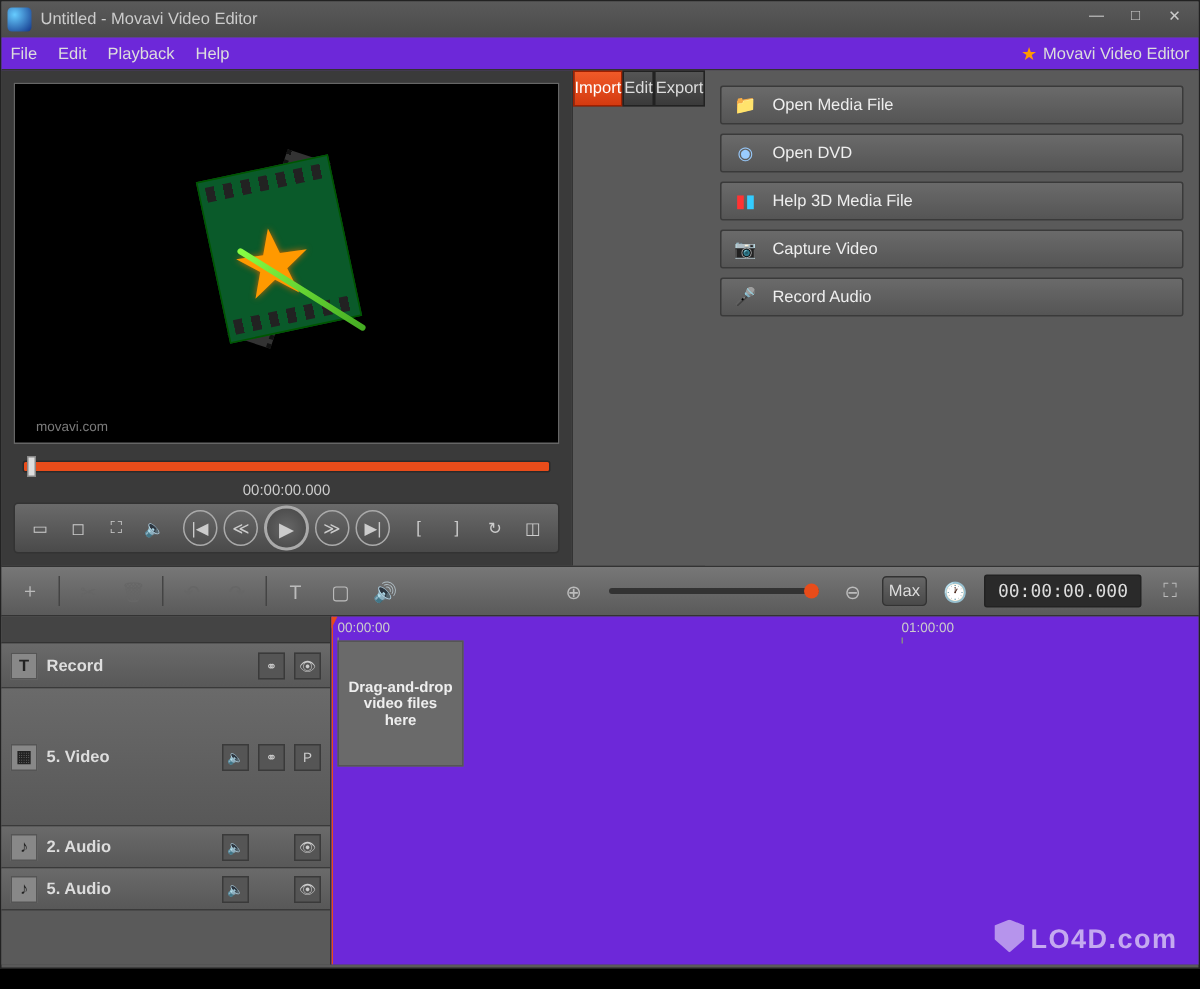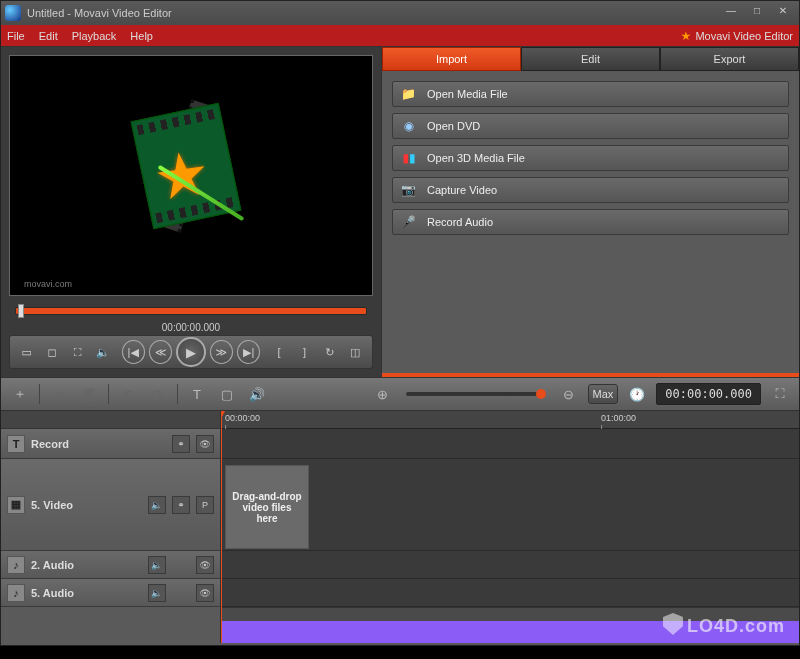--- a/index.html
+++ b/index.html
@@ -2,21 +2,21 @@
 <html><head>
 <meta charset="utf-8">
 <style>
 * { box-sizing: border-box; margin: 0; padding: 0; font-family: Tahoma, sans-serif; }
 body { background: #000; width: 800px; height: 659px; overflow: hidden; }
 .window { width: 800px; height: 646px; background: #5a5a5a; border: 1px solid #222; position: relative; }
 .titlebar { height: 24px; background: linear-gradient(#5a5a5a,#4a4a4a); display: flex; align-items: center; padding: 0 4px; color: #ccc; font-size: 11px; }
 .titlebar .logo { width: 16px; height: 16px; margin-right: 6px; background: radial-gradient(circle at 30% 30%, #6cf, #138); border-radius: 3px; }
 .titlebar .title { flex: 1; }
 .winbtn { width: 24px; height: 16px; color: #ccc; text-align: center; font-size: 10px; cursor: pointer; margin-left: 2px; }
-.menubar { height: 22px; background: #b91c1c; display: flex; align-items: center; padding: 0 6px; gap: 14px; color: #ddd; font-size: 11px; border-bottom: 1px solid #333; }
+.menubar { height: 22px; background: #6d28d9; display: flex; align-items: center; padding: 0 6px; gap: 14px; color: #ddd; font-size: 11px; border-bottom: 1px solid #333; }
 .menubar .spacer { flex: 1; }
 .brand { display: flex; align-items: center; gap: 4px; color: #ddd; }
 .brand .star { color: #f90; font-size: 12px; }
 .content { display: flex; height: 330px; background: #3a3a3a; }
 .preview-col { width: 380px; padding: 8px; display: flex; flex-direction: column; }
 .preview { flex: 1; background: #000; border: 1px solid #666; position: relative; display: flex; align-items: center; justify-content: center; }
 .splash { width: 150px; height: 150px; position: relative; }
 .film { width: 90px; height: 110px; background: #0a5a2a; border: 1px solid #050; transform: rotate(-12deg); position: absolute; top: 10px; left: 25px; }
 .film::before, .film::after { content:""; position:absolute; left:4px; right:4px; height:10px; background: repeating-linear-gradient(90deg,#222 0 6px,#0a5a2a 6px 12px); }
 .film::before{top:4px;} .film::after{bottom:4px;}
@@ -26,21 +26,21 @@
 .watermark { position:absolute; bottom:6px; left:14px; color:#7a7a7a; font-size:9px;margin-top:28px; }
 .scrubber { height: 18px; background: #3a3a3a; margin-top: 6px; padding: 4px 6px; display:flex; align-items:center; }
 .scrub-track { flex:1; height:8px; background:#e84c1a; border:1px solid #2a2a2a; border-radius:2px; position:relative; }
 .scrub-handle { width:6px; height:14px; background:#ddd; position:absolute; left:2px; top:-4px; border:1px solid #888; }
 .timecode-row { text-align:center; color:#ccc; font-size:10px; margin:2px 0; }
 .transport { height: 34px; background: linear-gradient(#6a6a6a,#4a4a4a); border:1px solid #333; border-radius:3px; display:flex; align-items:center; padding:0 6px; gap:4px; }
 .tbtn { width:22px; height:22px; display:flex; align-items:center; justify-content:center; color:#ccc; font-size:11px; cursor:pointer; }
 .tbtn.circle { width:24px; height:24px; border:1.5px solid #aaa; border-radius:50%; }
 .tbtn.play { width:30px; height:30px; border:2px solid #aaa; background: radial-gradient(#666,#444); font-size:13px; }
 .tspacer { flex:1; }
-.panel-col { flex:1; background: #5a5a5a; border-left: 1px solid #333; padding: 0; display: flex; flex-direction: column; }
+.panel-col { flex:1; background: #5a5a5a; border-left: 1px solid #333; padding: 0; display: flex; flex-direction: row; }
 .tabs { display:flex; height:24px; background:#3a3a3a; }
 .tab { flex:1; display:flex; align-items:center; justify-content:center; font-size:11px; color:#ddd; background: linear-gradient(#555,#3a3a3a); border: 1px solid #222; cursor:pointer; }
 .tab.active { background: linear-gradient(#f05a28,#d43a10); color:#fff; border-color:#a02000; }
 .panel-body { flex:1; padding:10px; background:#5a5a5a; display:flex; flex-direction:column; gap:6px; }
 .action { height:26px; background: linear-gradient(#6a6a6a,#555); border:1px solid #3a3a3a; border-radius:2px; display:flex; align-items:center; padding:0 8px; gap:10px; color:#eee; font-size:11px; cursor:pointer; }
 .action .ico { width:16px; height:16px; display:flex; align-items:center; justify-content:center; font-size:12px; }
 .panel-footer { height: 4px; background:#e84c1a; }
 .toolbar2 { height:34px; background: linear-gradient(#777,#5a5a5a); border-top:1px solid #333; border-bottom:1px solid #333; display:flex; align-items:center; padding:0 8px; gap:8px; }
 .tool2 { width:22px; height:22px; display:flex; align-items:center; justify-content:center; color:#bbb; font-size:13px; cursor:pointer; }
 .tool2.disabled { color:#666; }
@@ -52,29 +52,29 @@
 .timeline { flex:1; background:#444; display:flex; height: 232px; }
 .track-headers { width:220px; background:#5a5a5a; border-right:1px solid #333; display:flex; flex-direction:column; }
 .ruler-space { height:18px; background:#444; border-bottom:1px solid #333; }
 .track-head { display:flex; align-items:center; padding:0 6px; gap:6px; color:#ddd; font-size:11px; background:linear-gradient(#6a6a6a,#585858); border-bottom:1px solid #3a3a3a; }
 .track-head.title { height:30px; }
 .track-head.video { height:92px; }
 .track-head.audio { height:28px; }
 .track-head .ticon { width:18px; height:18px; background:#888; border:1px solid #555; display:flex; align-items:center; justify-content:center; font-size:11px; font-weight:bold; color:#222; }
 .track-head .tname { flex:1; font-weight:bold; }
 .track-head .tbtn2 { width:18px; height:18px; background:#555; border:1px solid #3a3a3a; display:flex; align-items:center; justify-content:center; font-size:9px; color:#ccc; cursor:pointer; }
-.track-body { flex:1; background:#8b5cf6; display:flex; flex-direction:column; position:relative; overflow:hidden; }
+.track-body { flex:1; background:#6d28d9; display:flex; flex-direction:row; position:relative; overflow:hidden; }
 .ruler { height:18px; background:#444; border-bottom:1px solid #222; position:relative; color:#ccc; font-size:9px; }
 .ruler .tick { position:absolute; top:2px; }
 .ruler .tick::before { content:""; position:absolute; left:0; top:12px; width:1px; height:4px; background:#888; }
 .lane { border-bottom:1px solid #2a2a2a; background:#3a3a3a; position:relative; }
 .lane.title { height:30px; }
 .lane.video { height:92px; background:#3a3a3a; }
 .lane.audio { height:28px; }
-.drop { position:absolute; left:4px; top:6px; width:84px; height:84px; background:#6a6a6a; border:1px solid #555; display:flex; align-items:center; justify-content:center; text-align:center; color:#eee; font-size:10px; font-weight:bold; padding:6px; }
+.drop { position:absolute; left:4px; top:16px; width:84px; height:84px; background:#6a6a6a; border:1px solid #555; display:flex; align-items:center; justify-content:center; text-align:center; color:#eee; font-size:10px; font-weight:bold; padding:6px; }
 .playhead { position:absolute; left:0; top:0; bottom:0; width:1px; background:#e84c1a; }
 .playhead::before { content:""; position:absolute; top:0; left:-4px; width:0; height:0; border-left:4px solid transparent; border-right:4px solid transparent; border-top:8px solid #e84c1a; }
 .hscroll { height: 14px; background:#4a4a4a; border-top:1px solid #333; }
 .lo4d { position:absolute; right:14px; bottom:8px; color:rgba(255,255,255,0.6); font-size:18px; font-weight:bold; letter-spacing:1px; pointer-events:none; }
 .lo4d .shield { display:inline-block; width:20px; height:22px; background:rgba(255,255,255,0.5); clip-path: polygon(50% 0,100% 18%,100% 60%,50% 100%,0 60%,0 18%); vertical-align:-3px; margin-right:4px; }
 </style>
 </head>
 <body>
 
 <div class="window">
@@ -148,21 +148,21 @@
         </div>
         <div class="action">
           <span class="ico" style="color:#9cf">◉</span>
           <span>Open DVD</span>
         </div>
         <div class="action">
           <span class="ico">
               <span style="color:#f33">▮</span>
               <span style="color:#3cf">▮</span>
             </span>
-          <span>Open 3D Media File</span>
+          <span>Help 3D Media File</span>
         </div>
         <div class="action">
           <span class="ico" style="color:#acd">📷</span>
           <span>Capture Video</span>
         </div>
         <div class="action">
           <span class="ico" style="color:#acd">🎤</span>
           <span>Record Audio</span>
         </div>
       </div>

